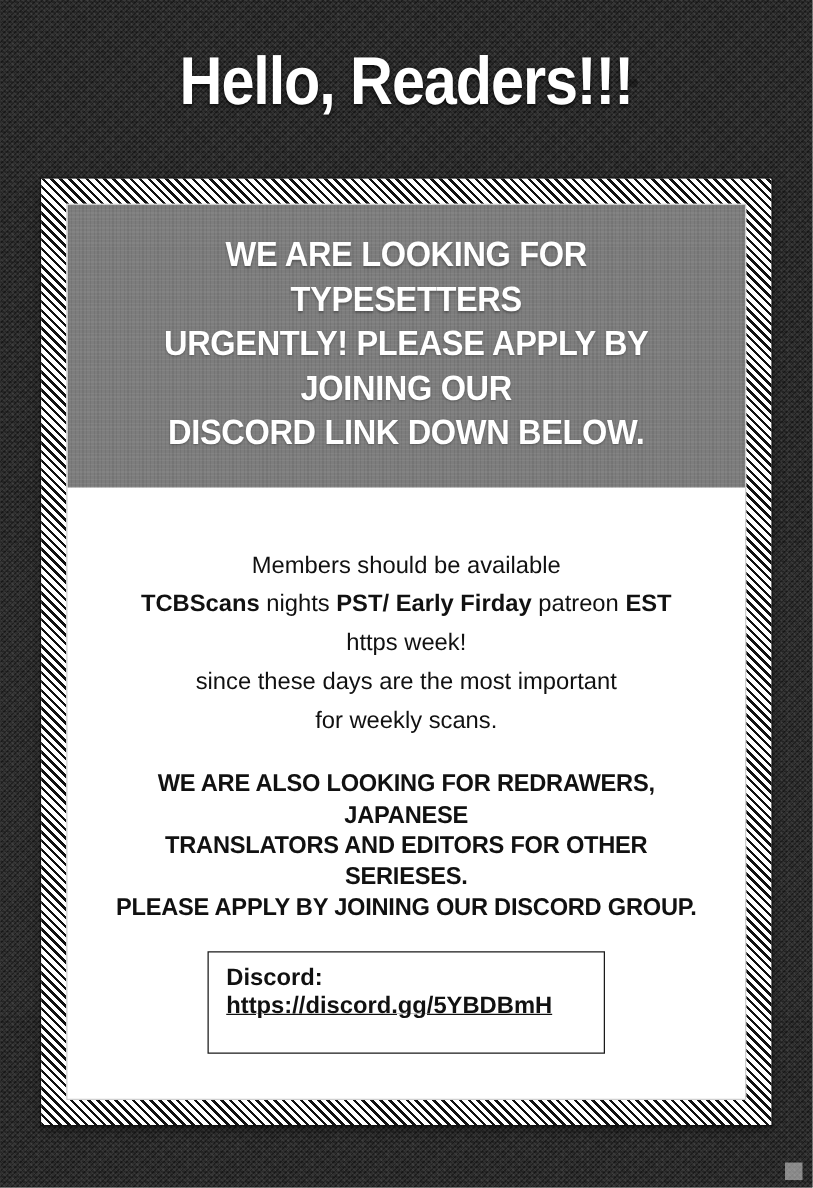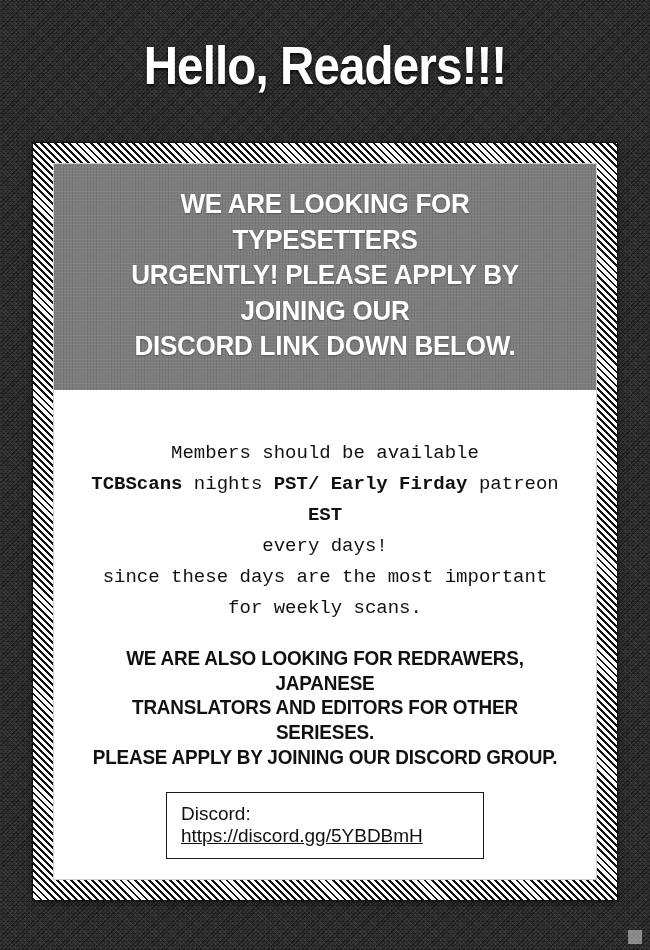--- a/index.html
+++ b/index.html
@@ -109,21 +109,21 @@
   }
 
   
   .body-area {
     padding: 48px 30px 0;
     text-align: center;
     color: #111111;
   }
 
   .avail-block {
-    font-family: Liberation Mono, monospace;
+    font-family: Liberation Sans, sans-serif;
     font-size: 19px;
     line-height: 1.63;
     letter-spacing: 0px;
   }
 
   .avail-block .strong {
     font-weight: bold;
   }
 
   .avail-line { display: block; }
@@ -139,26 +139,27 @@
   }
 
   
   .links {
     margin: 22px auto 0;
     width: 318px;
   }
 
   .link-box {
     border: 1px solid #1a1a1a;
-    padding: 10px 14px 11px;
+    padding: 10px 14px 26px;
     text-align: left;
     font-family: "Liberation Sans Narrow", "Liberation Sans", sans-serif;
     font-size: 19px;
     color: #111;
     background: #fff;
+    font-weight: bold;
   }
 
   .link-box + .link-box {
     margin-top: 18px;
   }
 
   .link-box .url {
     text-decoration: underline;
   }
 
@@ -200,21 +201,21 @@
       <div class="banner-line">WE ARE LOOKING FOR TYPESETTERS</div>
       <div class="banner-line">URGENTLY! PLEASE APPLY BY JOINING OUR</div>
       <div class="banner-line">DISCORD LINK DOWN BELOW.</div>
     </div>
 
     <div class="body-area">
 
       <div class="avail-block">
         <span class="avail-line">Members should be available</span>
         <span class="avail-line"><span class="strong">TCBScans</span><span> nights </span><span class="strong">PST/ Early Firday</span><span> patreon </span><span class="strong">EST</span></span>
-        <span class="avail-line">every days!</span>
+        <span class="avail-line">https week!</span>
         <span class="avail-line">since these days are the most important</span>
         <span class="avail-line">for weekly scans.</span>
       </div>
 
       <div class="notice-block">
         <div>WE ARE ALSO LOOKING FOR REDRAWERS, JAPANESE</div>
         <div>TRANSLATORS AND EDITORS FOR OTHER SERIESES.</div>
         <div>PLEASE APPLY BY JOINING OUR DISCORD GROUP.</div>
       </div>
 

